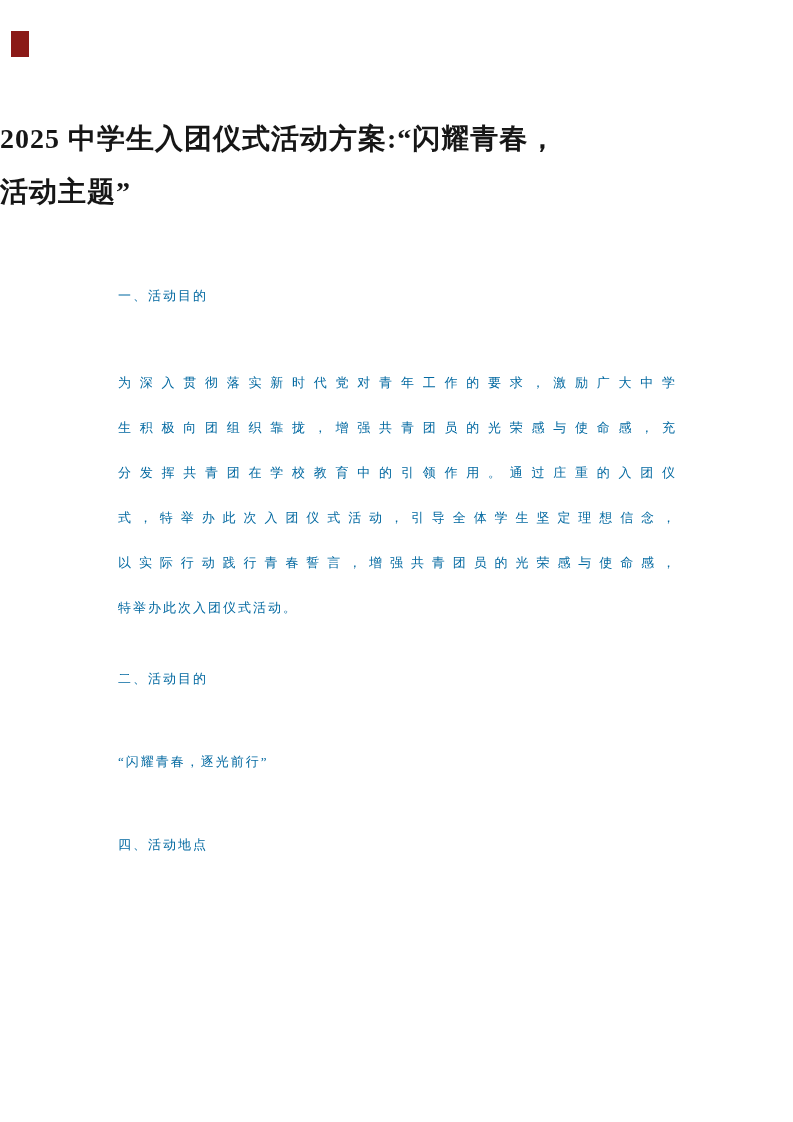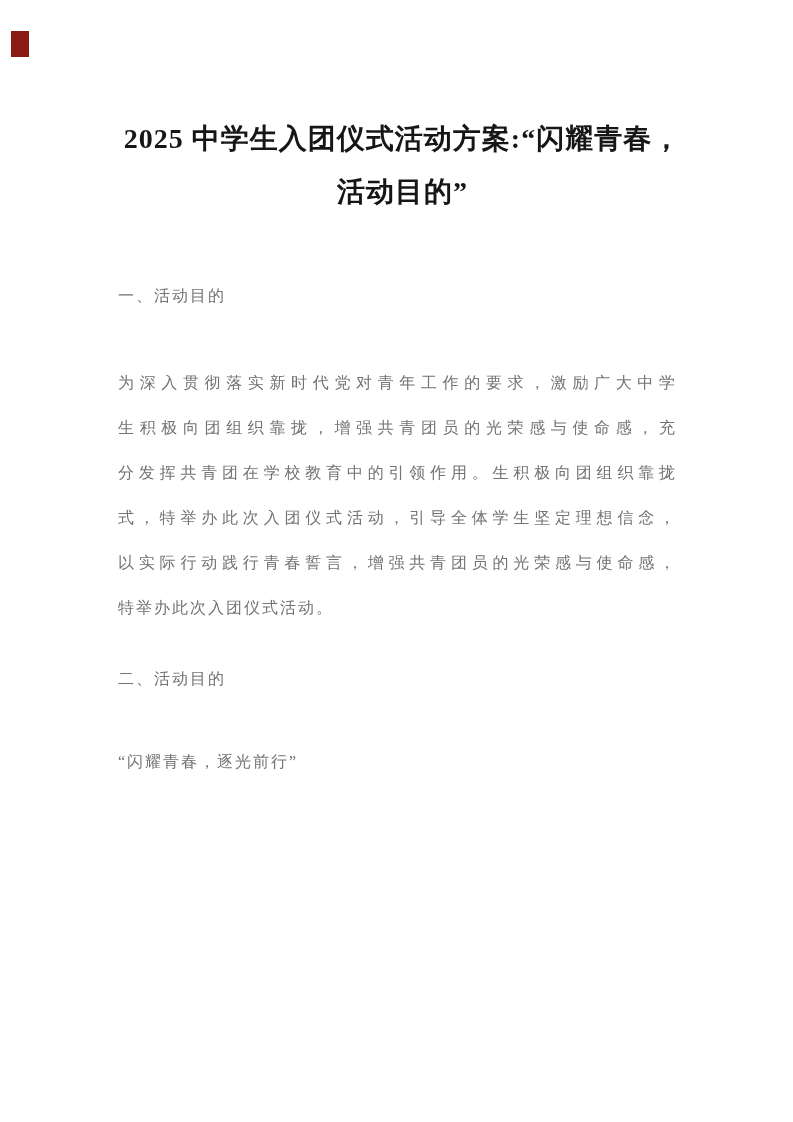--- a/index.html
+++ b/index.html
@@ -23,35 +23,33 @@
     background: #8b1a17;
   }
   .doc {
     position: absolute;
     left: 0;
     top: 0;
     width: 793px;
   }
   .title-block {
     margin-top: 112px;
-    text-align: center;
     color: #161616;
     font-weight: bold;
     font-size: 28px;
     letter-spacing: 1px;
-    padding-left: 12px;
   }
   .title-line {
     line-height: 53px;
     white-space: nowrap;
   }
   .content {
     margin: 0 118px;
-    color: #737373;
-    font-size: 16px;
+    color: #0369a1;
+    font-size: 13px;
   }
   .heading {
     line-height: 45px;
     letter-spacing: 2px;
     white-space: nowrap;
   }
   .h-purpose  { margin-top: 55px; }
   .paragraph  { margin-top: 42px; }
   .para-line {
     line-height: 45px;
@@ -71,35 +69,36 @@
 </style>
 </head>
 <body>
 
 <div class="corner-mark"></div>
 
 <div class="doc">
 
   <div class="title-block">
     <div class="title-line">2025 中学生入团仪式活动方案:“闪耀青春，</div>
-    <div class="title-line">活动目的”</div>
+    <div class="title-line">活动主题”</div>
   </div>
 
   <div class="content">
 
     <div class="heading h-purpose">一、活动目的</div>
 
     <div class="paragraph">
       <div class="para-line">为深入贯彻落实新时代党对青年工作的要求，激励广大中学</div>
       <div class="para-line">生积极向团组织靠拢，增强共青团员的光荣感与使命感，充</div>
-      <div class="para-line">分发挥共青团在学校教育中的引领作用。生积极向团组织靠拢</div>
+      <div class="para-line">分发挥共青团在学校教育中的引领作用。通过庄重的入团仪</div>
       <div class="para-line">式，特举办此次入团仪式活动，引导全体学生坚定理想信念，</div>
       <div class="para-line">以实际行动践行青春誓言，增强共青团员的光荣感与使命感，</div>
       <div class="para-line last">特举办此次入团仪式活动。</div>
     </div>
 
     <div class="heading h-theme">二、活动目的</div>
     <div class="theme-body">“闪耀青春，逐光前行”</div>
 
 
+    <div class="heading h-location">四、活动地点</div>
 
   </div>
 </div>
 
 </body></html>

